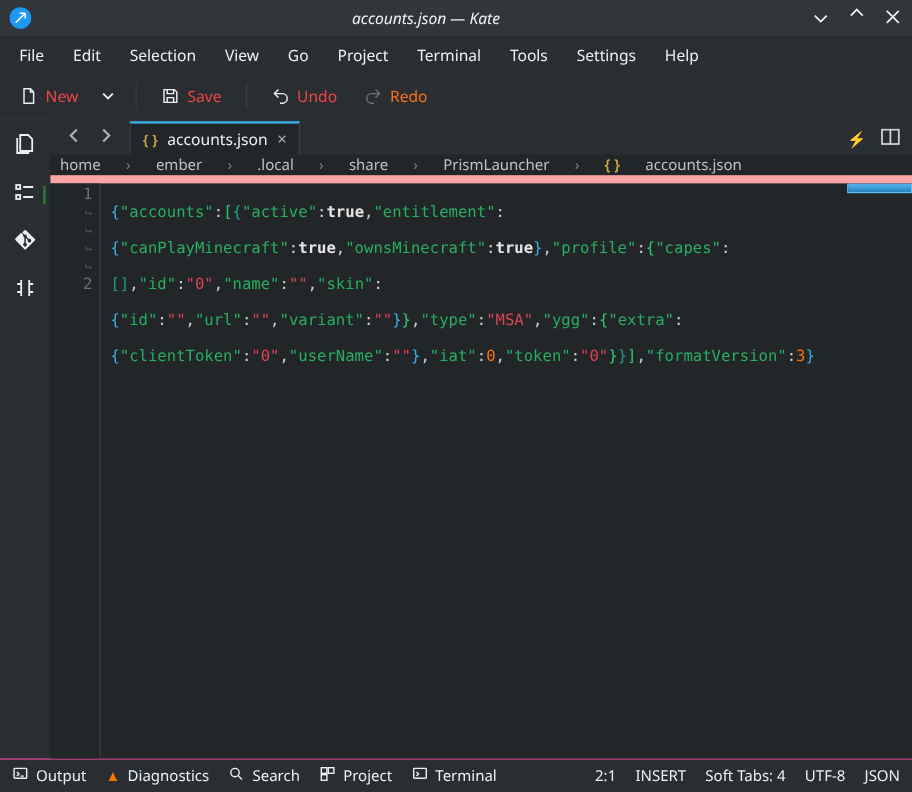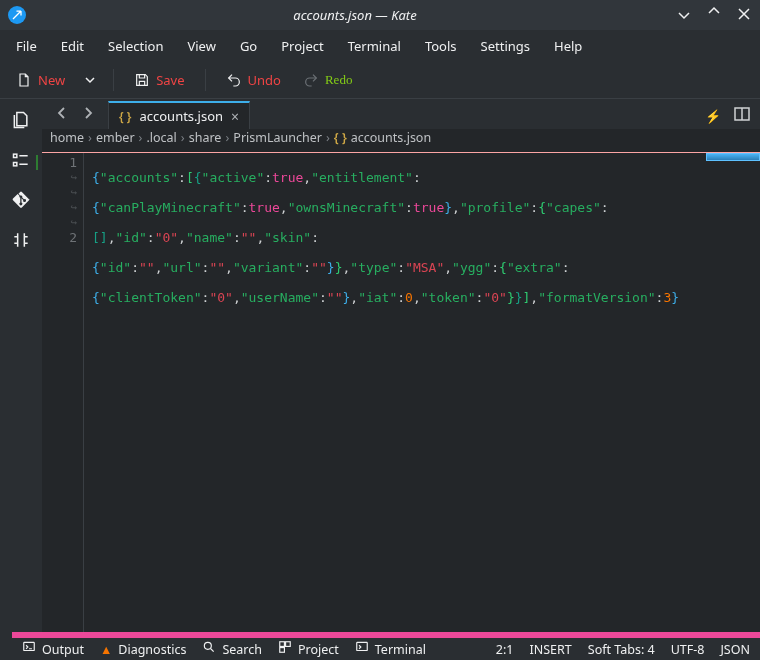--- a/index.html
+++ b/index.html
@@ -56,21 +56,21 @@
     padding: 0 8px;
     gap: 6px;
   }
   .toolbar .tbtn {
     display: flex; align-items: center; gap: 6px;
     padding: 4px 8px;
     color: #ef4444;
     font-size: 13px;
     border-radius: 3px;
   }
-  .toolbar .tbtn.disabled { color: #84cc16; font-family: Liberation Serif, serif; }
+  .toolbar .tbtn.disabled { color: #f97316; }
   .toolbar .sep { width: 1px; height: 22px; background: #3a3f44; margin: 0 6px; }
   .toolbar .chevron { padding: 4px 6px; color: #eff0f1; }
   .icon-svg { width: 16px; height: 16px; display: inline-flex; }
 
   
   .main {
     flex: 1;
     display: flex;
     background: #1b1e20;
     border-top: 1px solid #3a3f44;
@@ -114,27 +114,27 @@
     color: #eff0f1;
     font-size: 13px;
   }
   .tab .braces { color: #cfa846; font-weight: 600; font-size: 12px; }
   .tab .close { color: #aeb2b6; font-size: 14px; }
   .tab-right { margin-left: auto; display:flex; gap:12px; padding: 0 10px 4px 0; color:#cfd2d4; }
 
   .breadcrumb {
     height: 24px;
     display: flex;
-    align-items: flex-start;
+    align-items: flex-end;
     padding: 0 8px;
     font-size: 12.5px;
     color: #bfc2c5;
-    gap: 4px;
+    gap: 21px;
     background: #232629;
-    border-bottom: 1px solid #fca5a5;
+    border-bottom: 7px solid #fca5a5;
     overflow: hidden;
     white-space: nowrap;
   }
   .breadcrumb .sep { color: #7a7f84; }
   .breadcrumb .braces { color: #cfa846; font-weight: 600; }
 
   .code-area {
     flex: 1;
     display: flex;
     font-family: "Hack","DejaVu Sans Mono","Menlo",monospace;
@@ -161,44 +161,43 @@
     word-break: break-all;
     color: #cfd2d4;
     position: relative;
   }
   .code .linewrap { display: block; }
   .tok-brace { color: #3daee9; }
   .tok-bracket { color: #2ecc71; }
   .tok-g { color: #16a085; }
   .tok-key { color: #27ae60; }
   .tok-punct { color: #cfd2d4; }
-  .tok-kw { color: #ec4899; font-weight: 400; }
+  .tok-kw { color: #e5e5e5; font-weight: 700; }
   .tok-num { color: #f67400; }
   .tok-str { color: #da4453; }
 
   .minimap {
     position: absolute;
     top: 0; right: 0;
     width: 54px; height: 8px;
     background: linear-gradient(#4ab3f4,#2a7fb8);
     border: 1px solid #5ec1ff;
   }
 
   
   .statusbar {
     height: 28px;
     background: #2a2e32;
-    border-top: 6px solid #ec4899;
+    border-top: 1px solid #ec4899;
     display: flex;
     align-items: center;
     padding: 0 10px;
     gap: 16px;
     font-size: 12.5px;
     color: #eff0f1;
-    margin-left: 12px;
   }
   .statusbar .sitem { display:flex; align-items:center; gap:6px; }
   .statusbar .spacer { flex: 1; }
   .warn-tri { color: #f67400; }
 </style>
 </head>
 <body>
 
 <div class="titlebar">
   <div class="app-icon">

